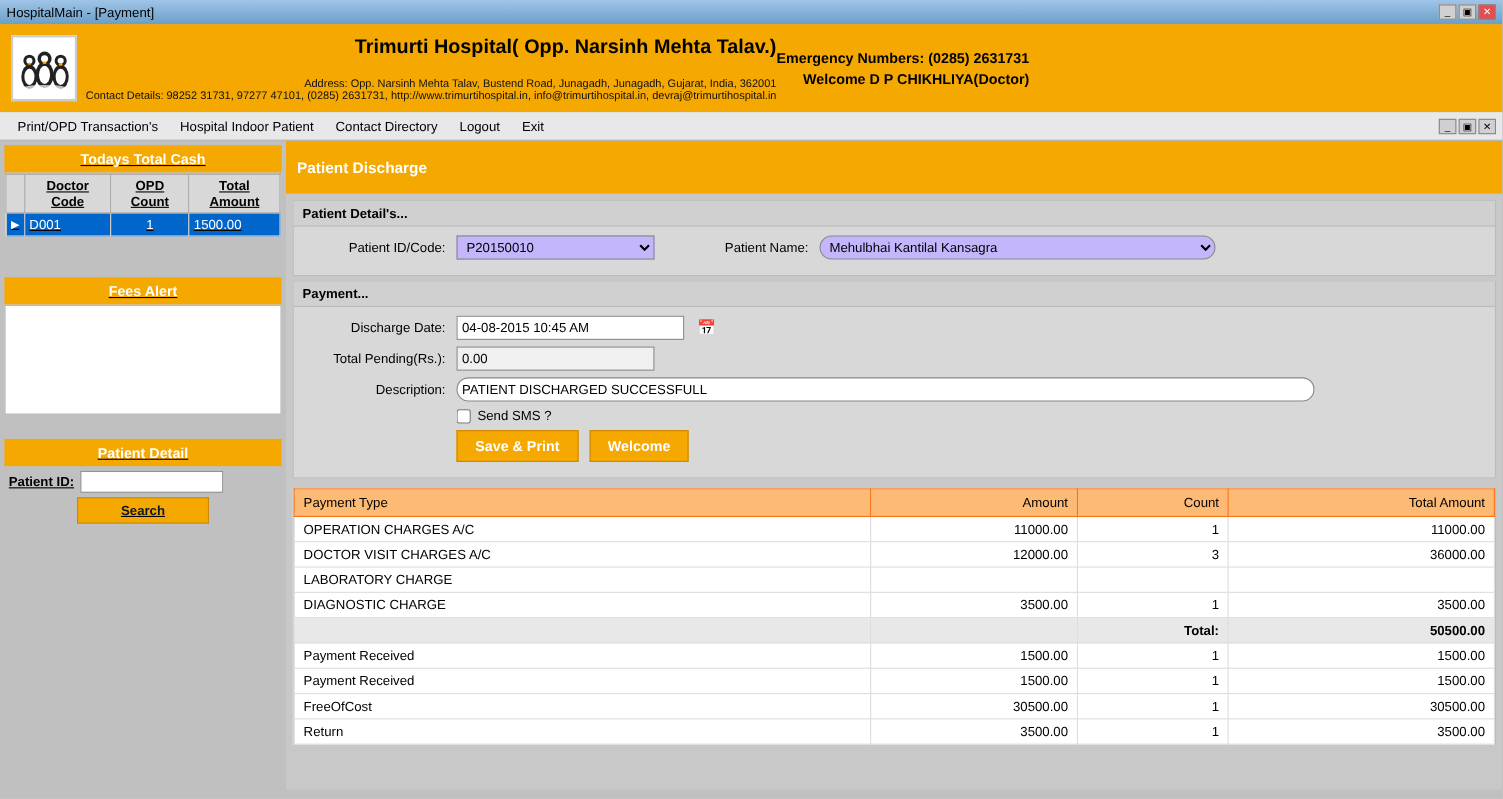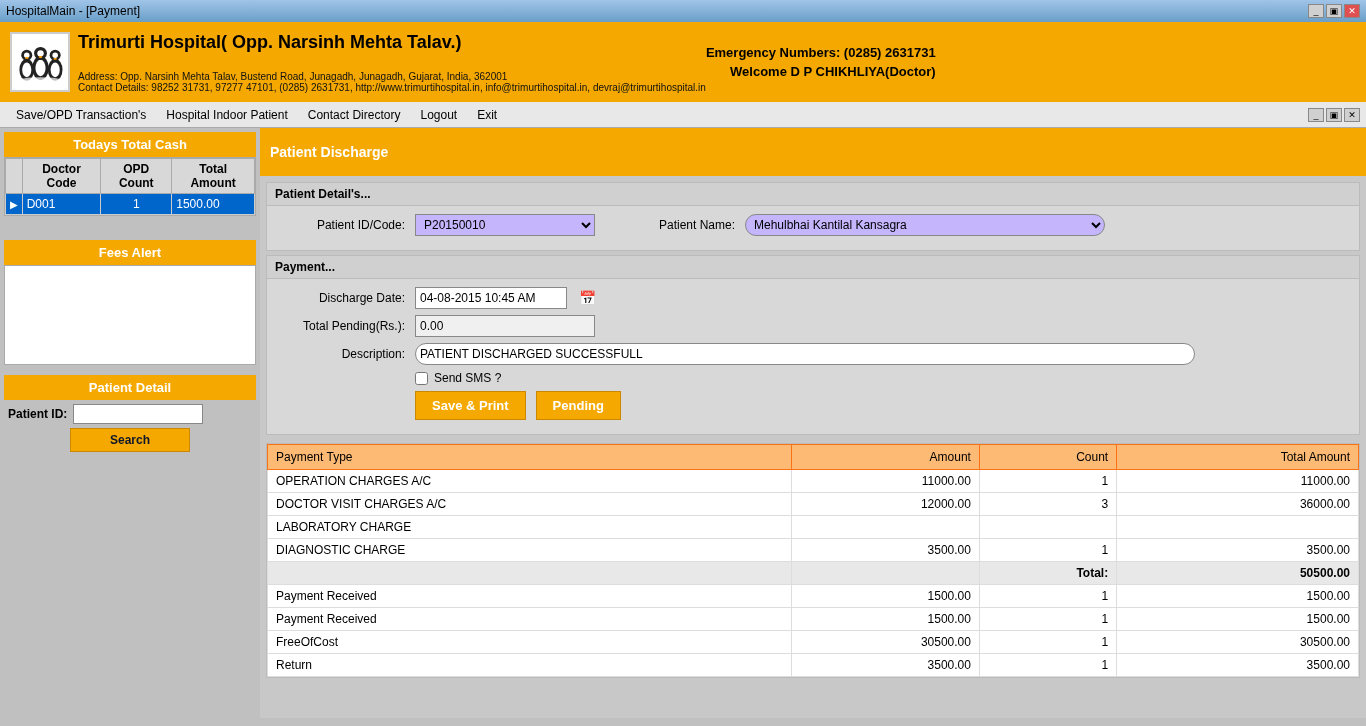--- a/index.html
+++ b/index.html
@@ -28,21 +28,21 @@
     .title-bar-btn.close { background: #e05050; color: white; }
 
     
     .header {
       background: #f5a800;
       display: flex;
       align-items: center;
       padding: 6px 10px;
       min-height: 80px;
     }
-    .logo-area { display: flex; align-items: center; gap: 8px; }
+    .logo-area { display: flex; align-items: center; gap: 8px; text-align: right; }
     .logo-img {
       width: 60px; height: 60px;
       background: white;
       border: 2px solid #ccc;
       display: flex; align-items: center; justify-content: center;
       font-size: 8px; color: #333;
       overflow: hidden;
     }
     .hospital-info { flex: 1; }
     .hospital-name { font-size: 18px; font-weight: bold; color: #000; }
@@ -85,22 +85,23 @@
       background: #c0c0c0;
     }
 
     
     .sidebar {
       width: 260px;
       min-width: 260px;
       background: #c0c0c0;
       display: flex;
       flex-direction: column;
-      gap: 8px;
+      gap: 20px;
       padding: 4px;
+      text-decoration: underline;
     }
     .sidebar-section-header {
       background: #f5a800;
       color: white;
       font-weight: bold;
       text-align: center;
       padding: 5px;
       font-size: 13px;
     }
     .sidebar-table-container {
@@ -227,21 +228,21 @@
     .form-input {
       height: 22px;
       border: 1px solid #888;
       background: white;
       font-size: 12px;
       padding: 1px 4px;
     }
     .patient-id-select { width: 180px; }
     .patient-name-select { width: 360px; border-radius: 11px; }
 
-    .discharge-date-input { width: 152px; }
+    .discharge-date-input { width: 207px; }
     .total-pending-input { width: 180px; background: #f0f0f0; }
     .description-input { width: 780px; border-radius: 11px; }
 
     .send-sms-row {
       display: flex;
       align-items: center;
       gap: 6px;
       margin-left: 140px;
       margin-bottom: 6px;
     }
@@ -343,21 +344,21 @@
       <div class="hospital-contact">Contact Details: 98252 31731, 97277 47101, (0285) 2631731, http://www.trimurtihospital.in, info@trimurtihospital.in, devraj@trimurtihospital.in</div>
     </div>
   </div>
   <div class="header-right">
     <div class="emergency">Emergency Numbers: (0285) 2631731</div>
     <div class="welcome">Welcome D P CHIKHLIYA(Doctor)</div>
   </div>
 </div>
 
 <div class="menu-bar">
-  <span class="menu-item">Save/OPD Transaction's</span>
+  <span class="menu-item">Print/OPD Transaction's</span>
   <span class="menu-item">Hospital Indoor Patient</span>
   <span class="menu-item">Contact Directory</span>
   <span class="menu-item">Logout</span>
   <span class="menu-item">Exit</span>
   <div class="menu-spacer"></div>
   <div class="menu-win-controls">
     <div class="menu-win-btn">_</div>
     <div class="menu-win-btn">▣</div>
     <div class="menu-win-btn">✕</div>
   </div>
@@ -449,21 +450,21 @@
             <input class="form-input description-input" type="text" value="PATIENT DISCHARGED SUCCESSFULL" style="">
           </div>
 
           <div class="send-sms-row">
             <input type="checkbox" style="">
             <span>Send SMS ?</span>
           </div>
 
           <div class="btn-row">
             <button class="btn-save-print">Save &amp; Print</button>
-            <button class="btn-cancel">Pending</button>
+            <button class="btn-cancel">Welcome</button>
           </div>
 
         </div>
       </div>
 
       <div class="payment-table-container">
         <table class="payment-table">
           <thead>
             <tr>
               <th>Payment Type</th>

